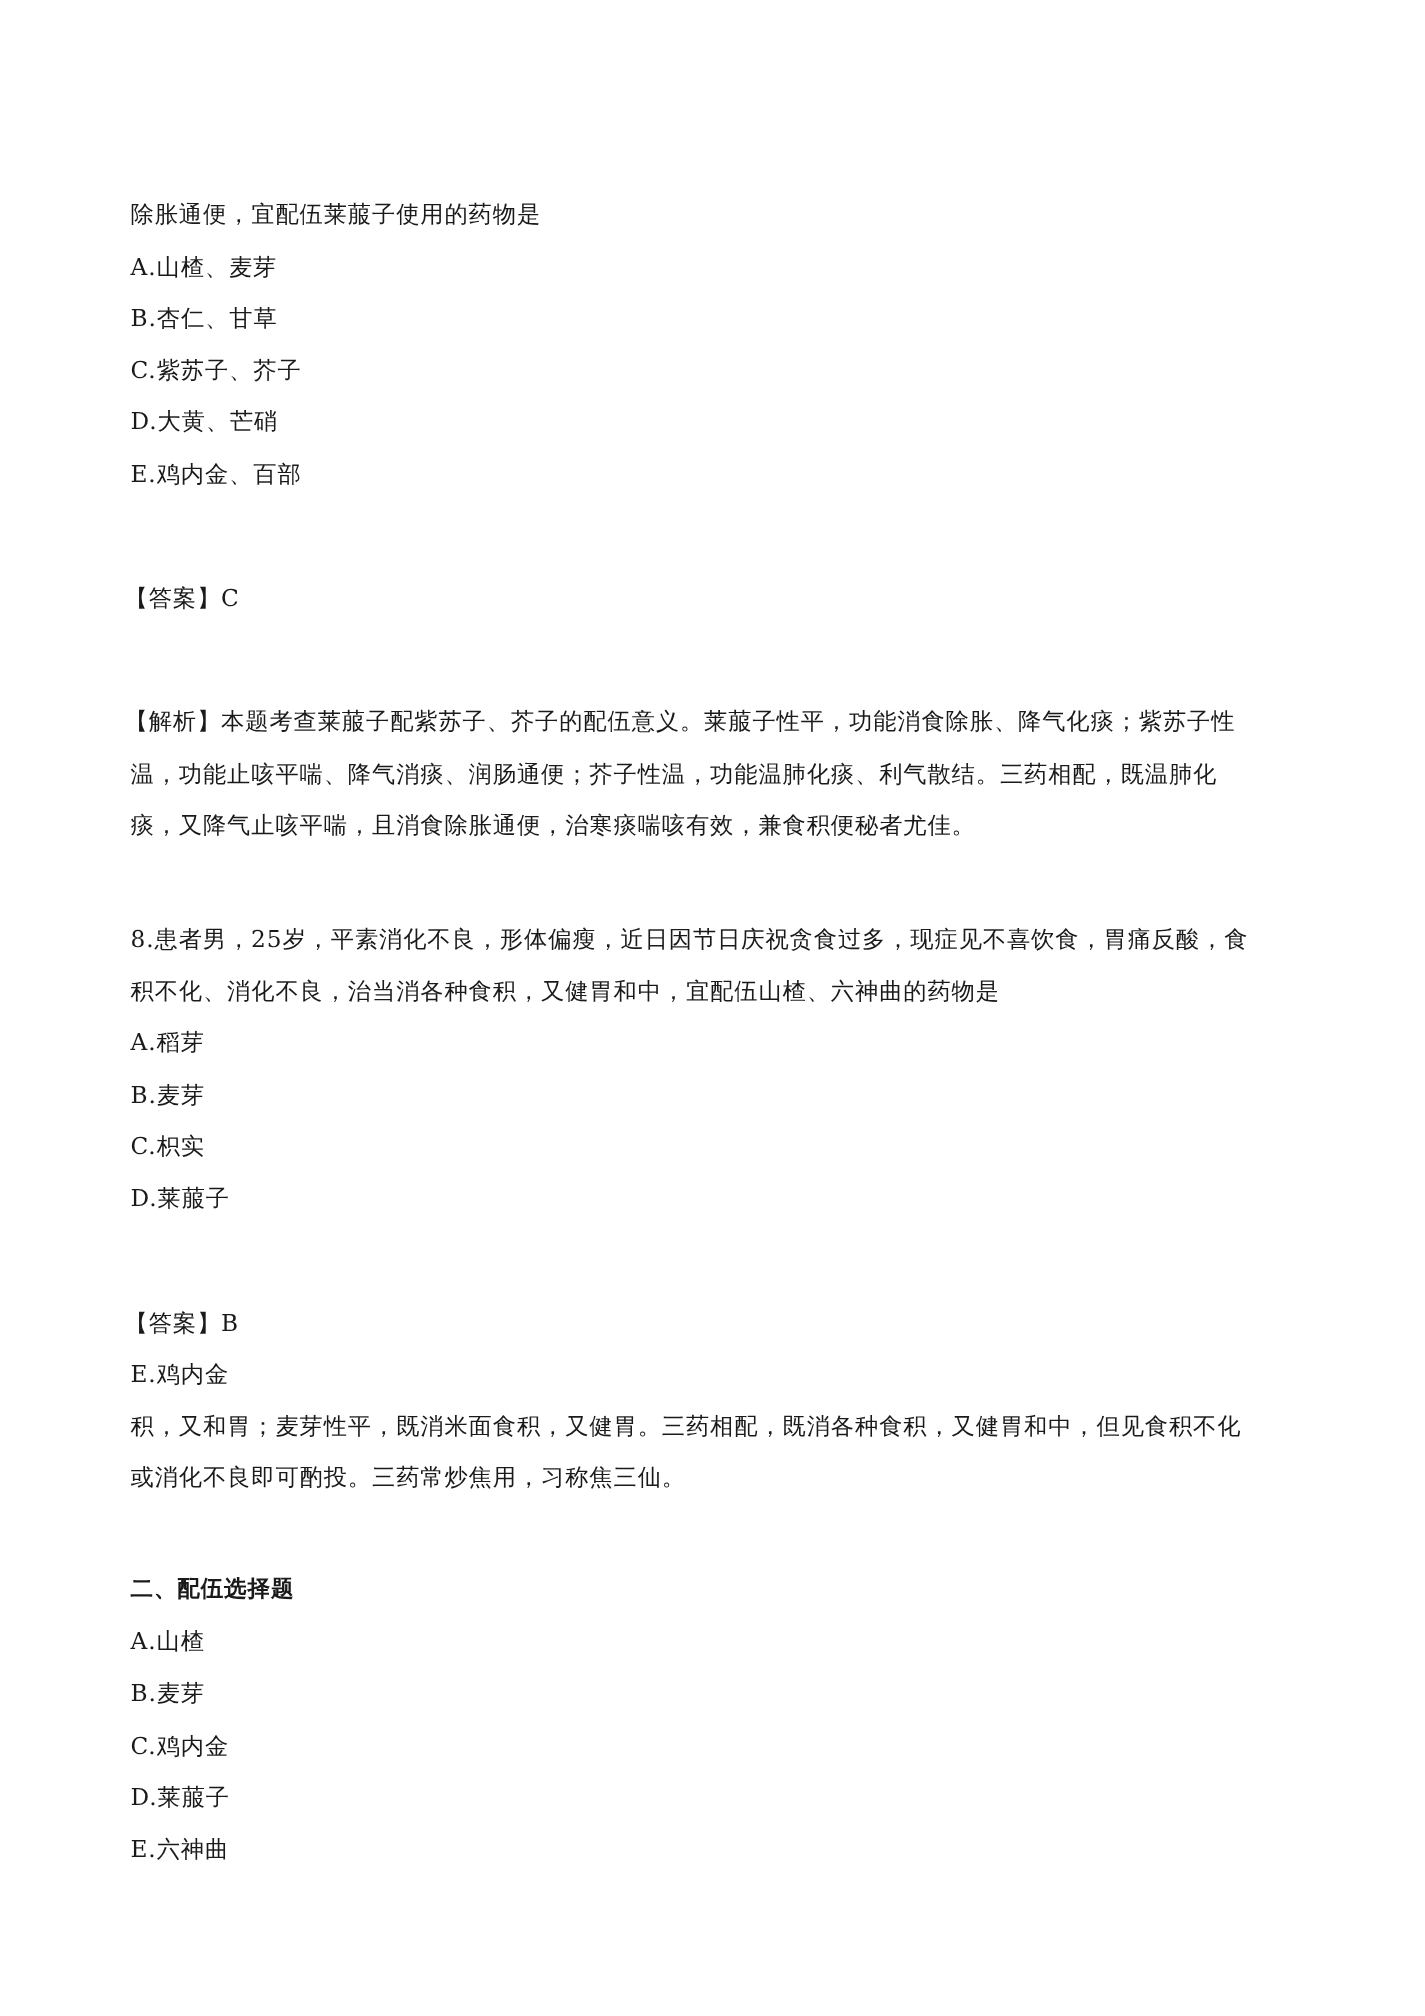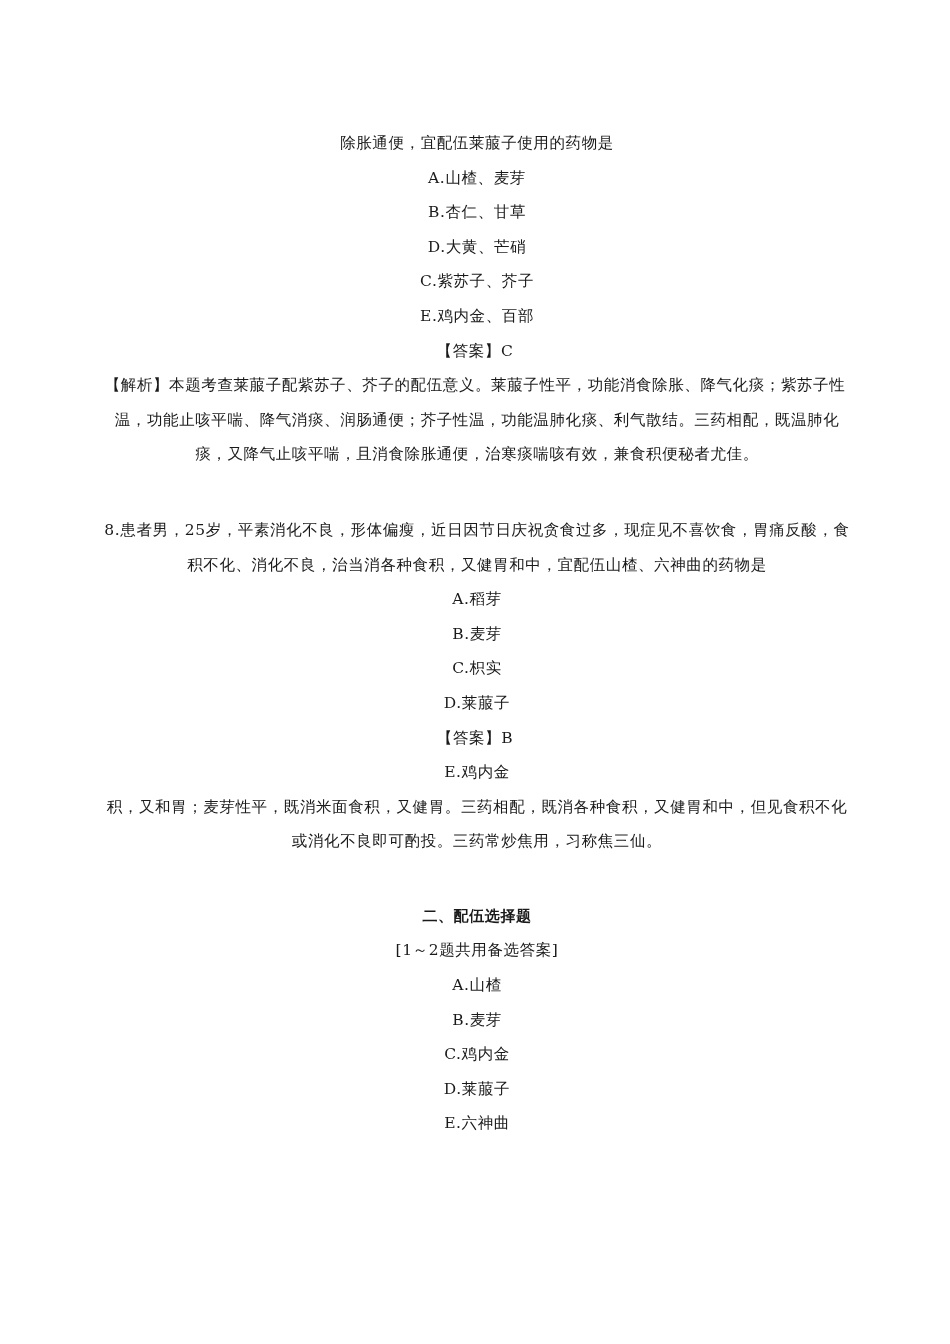--- a/index.html
+++ b/index.html
@@ -1,33 +1,33 @@
 <!DOCTYPE html>
 <html><head>
 <meta charset="utf-8">
 <style>
   html, body { margin: 0; padding: 0; background: #ffffff; }
   body { width: 950px; height: 1344px; position: relative; overflow: hidden;
          font-family: "DejaVu Serif", "Liberation Serif", serif; color: #1a1a1a; }
   .page { position: absolute; left: 87px; top: 126px; width: 780px; }
-  .line { font-size: 15.5px; line-height: 34.6px; height: 34.6px; white-space: nowrap; letter-spacing: 0.6px; text-align: center; }
+  .line { font-size: 15.5px; line-height: 34.6px; height: 34.6px; white-space: nowrap; letter-spacing: 0.6px; }
   .gap { height: 41px; }
   .gap2 { height: 40px; }
   .heading { font-weight: bold; font-family: Liberation Serif, serif; font-size: 15px; }
-  .tag { margin-left: -4px; }
+  .tag { margin-left: -4px; margin-top: 48px; }
 </style>
 </head>
 <body>
 
 <div class="page">
   <div class="line">除胀通便，宜配伍莱菔子使用的药物是</div>
   <div class="line">A.山楂、麦芽</div>
   <div class="line">B.杏仁、甘草</div>
+  <div class="line">C.紫苏子、芥子</div>
   <div class="line">D.大黄、芒硝</div>
-  <div class="line">C.紫苏子、芥子</div>
   <div class="line">E.鸡内金、百部</div>
   <div class="line tag">【答案】C</div>
   <div class="line tag">【解析】本题考查莱菔子配紫苏子、芥子的配伍意义。莱菔子性平，功能消食除胀、降气化痰；紫苏子性</div>
   <div class="line">温，功能止咳平喘、降气消痰、润肠通便；芥子性温，功能温肺化痰、利气散结。三药相配，既温肺化</div>
   <div class="line">痰，又降气止咳平喘，且消食除胀通便，治寒痰喘咳有效，兼食积便秘者尤佳。</div>
 
   <div class="gap"></div>
 
   <div class="line">8.患者男，25岁，平素消化不良，形体偏瘦，近日因节日庆祝贪食过多，现症见不喜饮食，胃痛反酸，食</div>
   <div class="line">积不化、消化不良，治当消各种食积，又健胃和中，宜配伍山楂、六神曲的药物是</div>
@@ -36,19 +36,18 @@
   <div class="line">C.枳实</div>
   <div class="line">D.莱菔子</div>
   <div class="line tag">【答案】B</div>
   <div class="line">E.鸡内金</div>
   <div class="line">积，又和胃；麦芽性平，既消米面食积，又健胃。三药相配，既消各种食积，又健胃和中，但见食积不化</div>
   <div class="line">或消化不良即可酌投。三药常炒焦用，习称焦三仙。</div>
 
   <div class="gap2"></div>
 
   <div class="line heading">二、配伍选择题</div>
-  <div class="line">[1～2题共用备选答案]</div>
   <div class="line">A.山楂</div>
   <div class="line">B.麦芽</div>
   <div class="line">C.鸡内金</div>
   <div class="line">D.莱菔子</div>
   <div class="line">E.六神曲</div>
 </div>
 
 </body></html>

